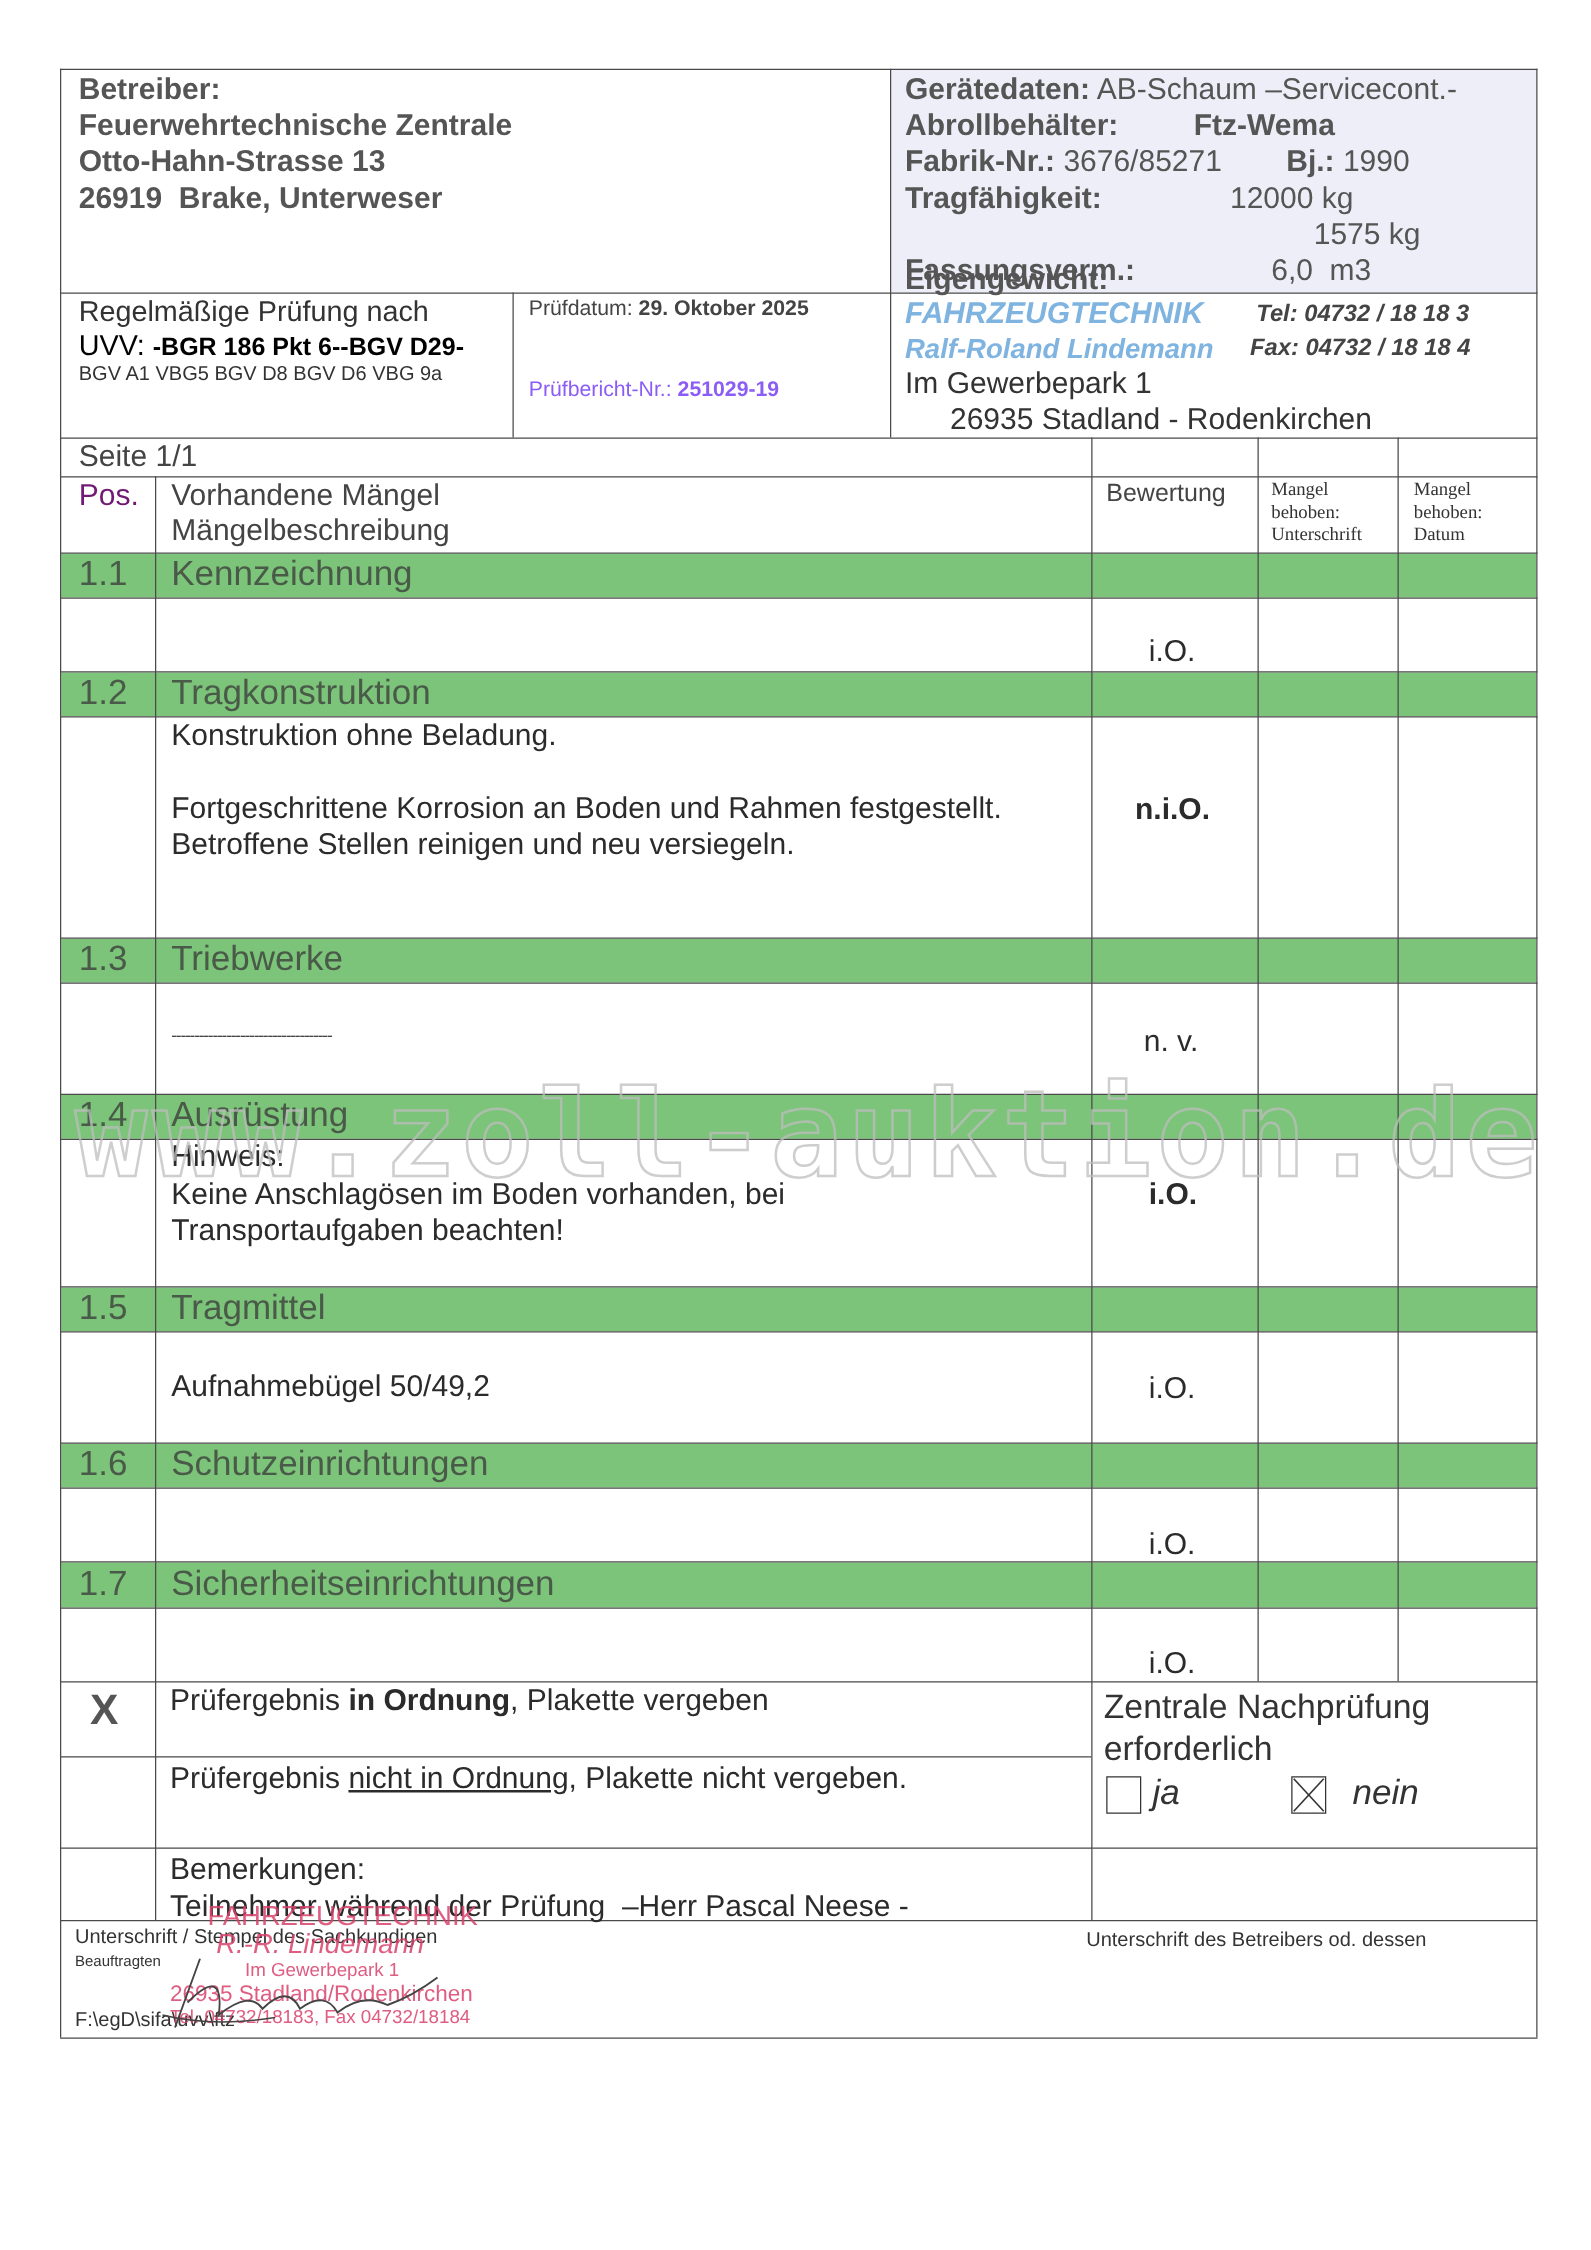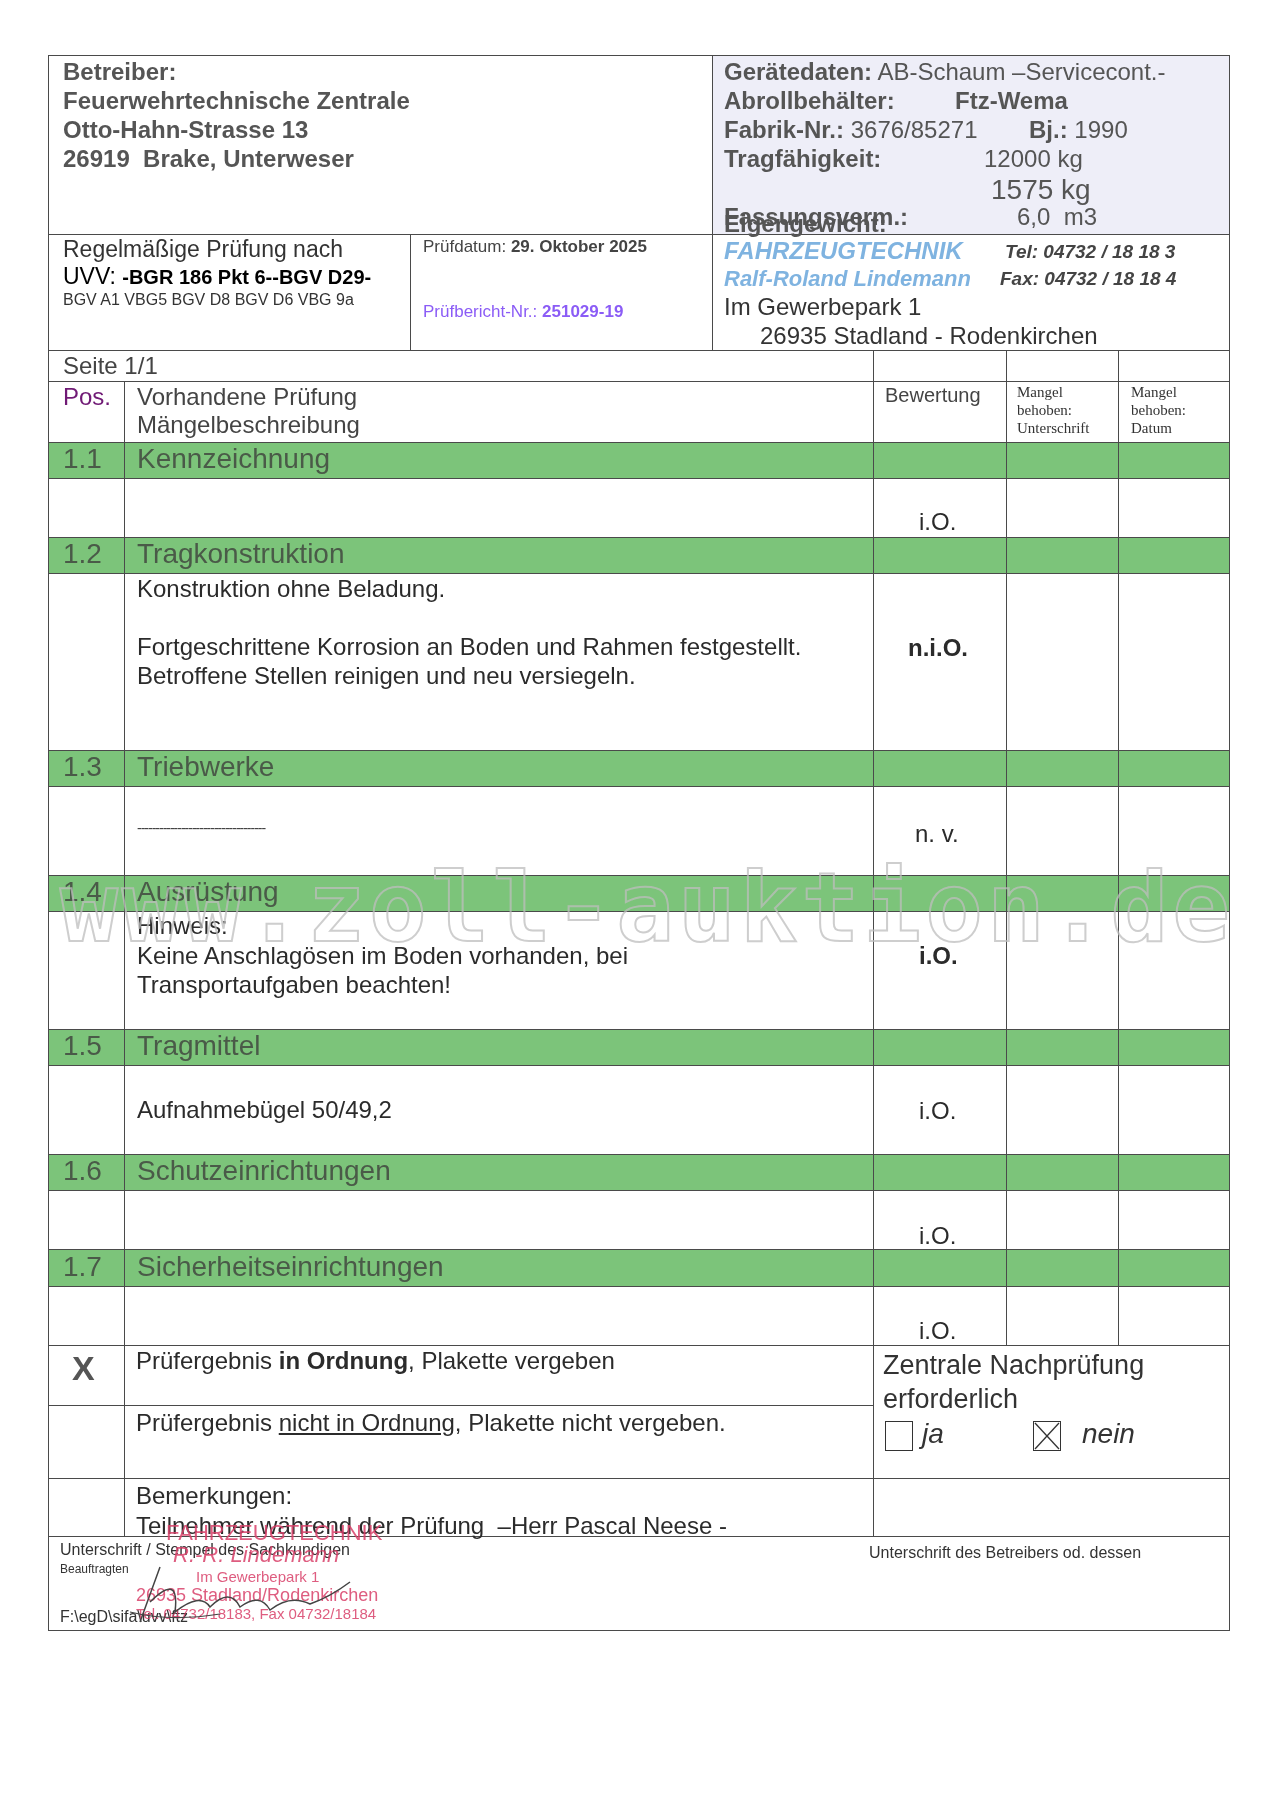--- a/index.html
+++ b/index.html
@@ -85,21 +85,21 @@
   <span class="b">Fabrik-Nr.:</span>
   <span>3676/85271</span>
 </div>
 <div class="t g" style="left:1029px;top:116px;font-size:24px;">
   <span class="b">Bj.:</span>
   <span>1990</span>
 </div>
 <div class="t b g" style="left:724px;top:145px;font-size:24px;">Tragfähigkeit:</div>
 <div class="t g" style="left:984px;top:145px;font-size:24px;">12000 kg</div>
 <div class="t b g" style="left:724px;top:174px;font-size:24px;margin-top:36px;">Eigengewicht:</div>
-<div class="t g" style="left:991px;top:174px;font-size:28px;">1575 kg</div>
+<div class="t g" style="left:1051px;top:174px;font-size:24px;">1575 kg</div>
 <div class="t b g" style="left:724px;top:203px;font-size:24px;">Fassungsverm.:</div>
 <div class="t g" style="left:1017px;top:203px;font-size:24px;white-space:pre;">6,0  m3</div>
 
 <div class="t" style="left:63px;top:236px;font-size:23px;color:#333;">Regelmäßige Prüfung nach</div>
 <div class="t" style="left:63px;top:263px;font-size:23px;color:#000000;">
   <span>UVV: </span><span class="b" style="font-size:20px;">-BGR 186 Pkt 6--BGV D29-</span>
 </div>
 <div class="t" style="left:63px;top:291px;font-size:16px;color:#333;">BGV A1 VBG5 BGV D8 BGV D6 VBG 9a</div>
 
 <div class="t" style="left:423px;top:237px;font-size:17px;color:#444;">
@@ -114,21 +114,21 @@
 <div class="t blue" style="left:724px;top:237px;font-size:24px;">FAHRZEUGTECHNIK</div>
 <div class="t b" style="left:1005px;top:241px;font-size:19px;font-style:italic;color:#444;">Tel: 04732 / 18 18 3</div>
 <div class="t blue" style="left:724px;top:266px;font-size:22px;">Ralf-Roland Lindemann</div>
 <div class="t b" style="left:1000px;top:268px;font-size:19px;font-style:italic;color:#444;">Fax: 04732 / 18 18 4</div>
 <div class="t" style="left:724px;top:293px;font-size:24px;color:#333;">Im Gewerbepark 1</div>
 <div class="t" style="left:724px;top:322px;font-size:24px;color:#333;margin-left:36px;">26935 Stadland - Rodenkirchen</div>
 
 <div class="t" style="left:63px;top:352px;font-size:24px;color:#444;">Seite 1/1</div>
 
 <div class="t" style="left:63px;top:383px;font-size:24px;color:#701a75;">Pos.</div>
-<div class="t" style="left:137px;top:383px;font-size:24px;color:#444;">Vorhandene Prüfung</div>
+<div class="t" style="left:137px;top:383px;font-size:24px;color:#444;">Vorhandene Mängel</div>
 <div class="t" style="left:137px;top:411px;font-size:24px;color:#444;">Mängelbeschreibung</div>
 <div class="t" style="left:885px;top:384px;font-size:20px;color:#444;">Bewertung</div>
 <div class="t serif" style="left:1017px;top:383px;font-size:15px;line-height:18px;color:#333;">
   <div>Mangel</div>
   <div>behoben:</div>
   <div>Unterschrift</div>
 </div>
 <div class="t serif" style="left:1131px;top:383px;font-size:15px;line-height:18px;color:#333;">
   <div>Mangel</div>
   <div>behoben:</div>

